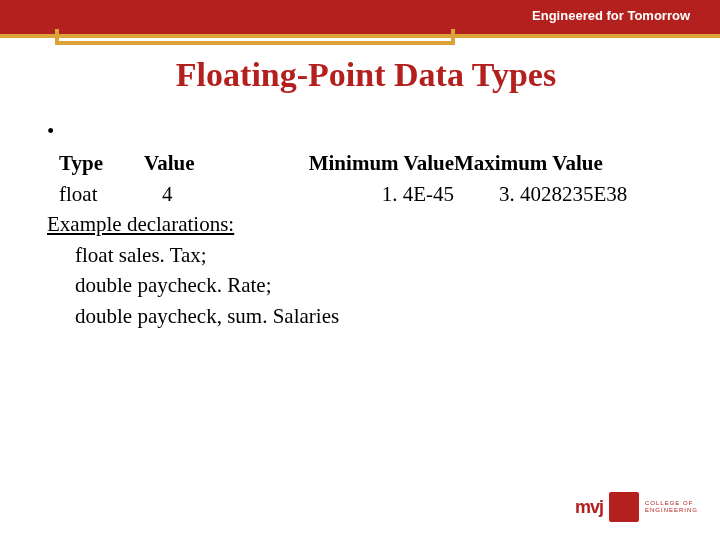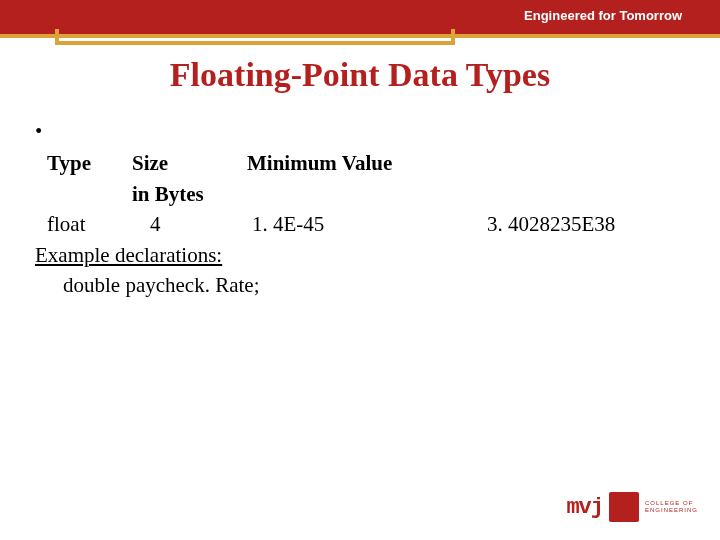--- a/index.html
+++ b/index.html
@@ -12,21 +12,21 @@
     overflow: hidden;
   }
   .top-bar {
     width: 100%;
     height: 34px;
     background: #b4201e;
     position: relative;
   }
   .tagline {
     position: absolute;
-    right: 38px;
+    right: 30px;
     top: 8px;
     color: #fff;
     font-family: Arial, sans-serif;
     font-size: 13px;
     font-weight: 600;
   }
   .sub-bar {
     width: 100%;
     height: 4px;
     background: #dca338;
@@ -35,21 +35,21 @@
     position: absolute;
     left: 55px;
     top: 29px;
     width: 400px;
     height: 16px;
     border-left: 4px solid #dca338;
     border-right: 4px solid #dca338;
     border-bottom: 4px solid #dca338;
   }
   .slide-area {
-    padding: 10px 35px 0 35px;
+    padding: 10px 35px 0 47px;
   }
   .slide-title {
     text-align: center;
     font-size: 34px;
     font-weight: bold;
     color: #b4201e;
     margin: 8px 0 22px 0;
     font-family: "Times New Roman", serif;
   }
   .content {
@@ -64,21 +64,21 @@
   .bullet .dot {
     width: 24px;
     flex-shrink: 0;
   }
   .row {
     display: flex;
     margin-left: 12px;
   }
   .c-type { width: 85px; }
   .c-size { width: 115px; }
-  .c-min  { width: 195px; }
+  .c-min  { width: 195px; text-align: right; }
   .c-max  { flex: 1; }
   .hdr { font-weight: bold; }
   .ital { }
   .row-float .c-min { padding-left: 5px; }
   .row-float .c-max { padding-left: 45px; }
   .row-double .c-min { padding-left: 18px; }
   .example-heading {
     text-decoration: underline;
   }
   .decl {
@@ -86,22 +86,22 @@
   }
   .footer-logo {
     position: absolute;
     right: 22px;
     bottom: 18px;
     display: flex;
     align-items: center;
     gap: 6px;
   }
   .mvj-mark {
-    font-family: Liberation Mono, monospace;
-    font-size: 22px;
+    font-family: Liberation Sans, sans-serif;
+    font-size: 18px;
     font-weight: 600;
     color: #b4201e;
     letter-spacing: -1px;
   }
   .mvj-box {
     width: 30px;
     height: 30px;
     background: #b4201e;
     border-radius: 2px;
     position: relative;
@@ -128,38 +128,40 @@
   <h1 class="slide-title">Floating-Point Data Types</h1>
 
   <div class="content">
 
     <div class="bullet">
       <span class="dot">•</span>
     </div>
 
     <div class="row">
       <div class="c-type hdr">Type</div>
-      <div class="c-size hdr">Size</div>
+      <div class="c-size hdr">Value</div>
       <div class="c-min hdr">Minimum Value</div>
+      <div class="c-max hdr">Maximum Value</div>
     </div>
     <div class="row">
       <div class="c-type"></div>
-      <div class="c-size hdr">in Bytes</div>
     </div>
 
     <div class="row row-float">
       <div class="c-type ital">float</div>
       <div class="c-size" style="padding-left:18px">4</div>
       <div class="c-min">1. 4E-45</div>
       <div class="c-max">3. 4028235E38</div>
     </div>
 
 
     <div class="example-heading">Example declarations:</div>
+    <div class="decl">float sales. Tax;</div>
     <div class="decl">double paycheck. Rate;</div>
+    <div class="decl">double paycheck, sum. Salaries</div>
 
   </div>
 </div>
 
 <div class="footer-logo">
   <span class="mvj-mark">mvj</span>
   <span class="mvj-box"></span>
   <span>
     <div class="mvj-text">COLLEGE OF</div>
     <div class="mvj-text">ENGINEERING</div>

